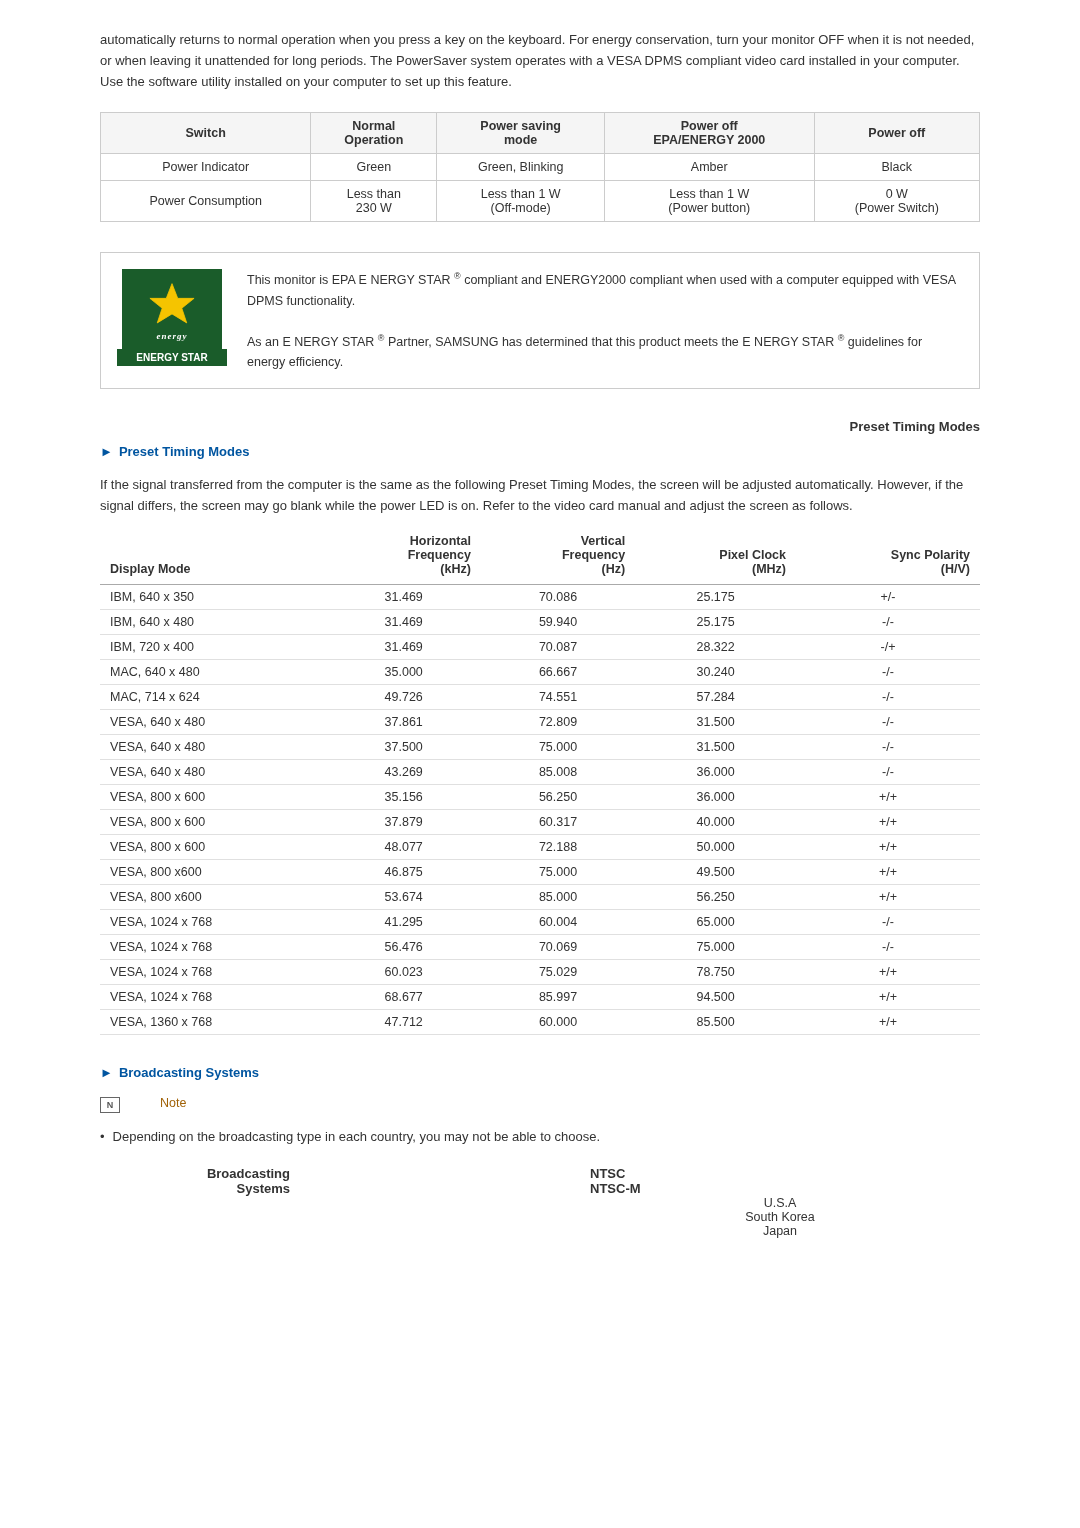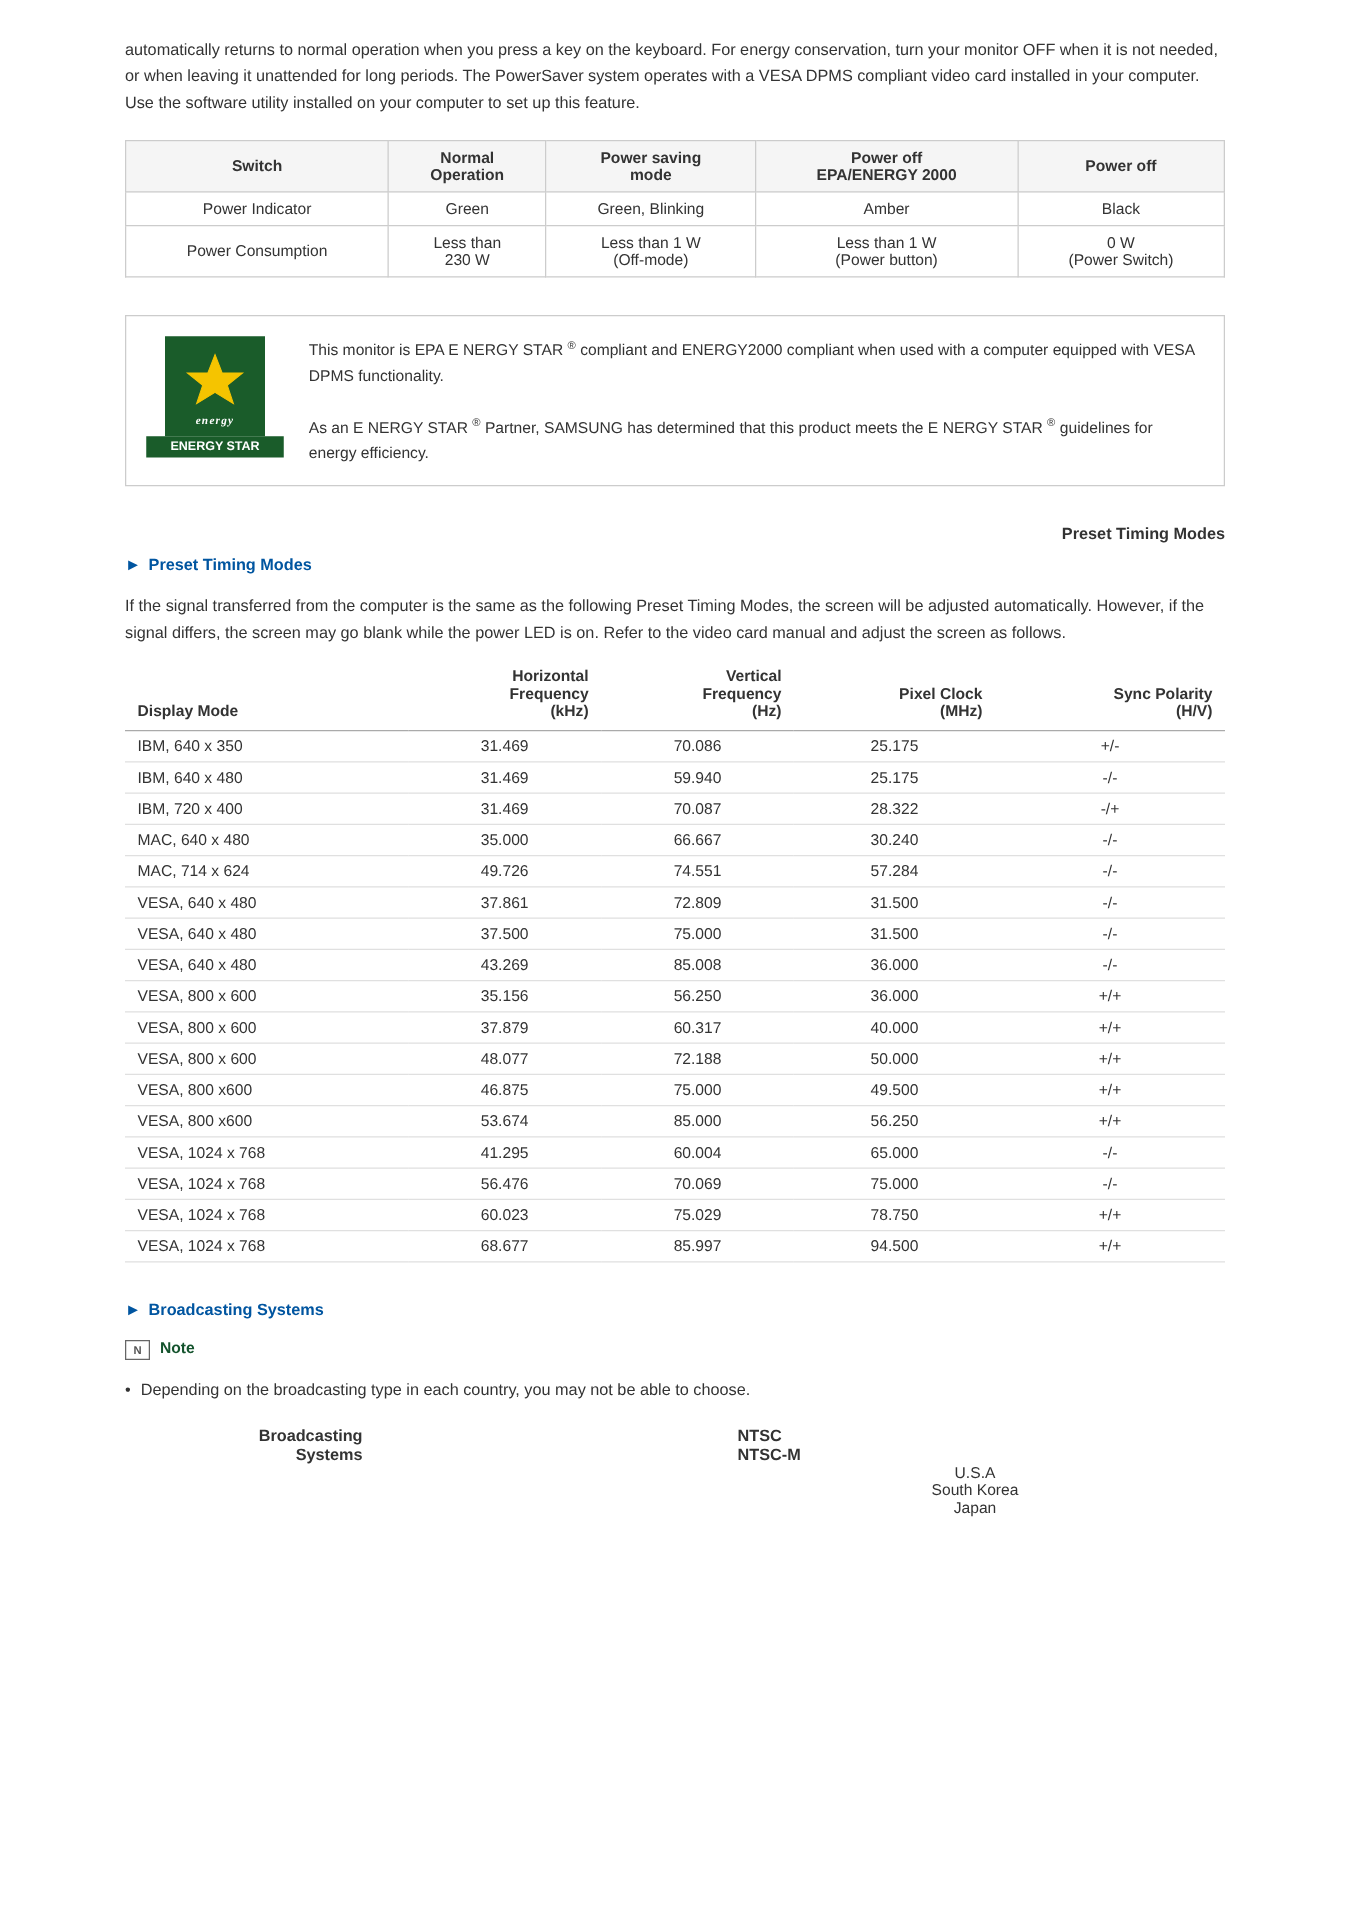--- a/index.html
+++ b/index.html
@@ -55,21 +55,21 @@
     }
     .energy-logo {
       width: 110px;
       flex-shrink: 0;
       display: flex;
       flex-direction: column;
       align-items: center;
       justify-content: center;
     }
     .energy-logo-img {
-      width: 80px;
+      width: 100px;
       height: 80px;
       background: #1a5c2a;
       color: #fff;
       display: flex;
       flex-direction: column;
       align-items: center;
       justify-content: flex-end;
       padding-bottom: 8px;
       font-size: 11px;
       font-weight: bold;
@@ -171,22 +171,23 @@
       align-items: center;
       justify-content: center;
       font-size: 9px;
       font-weight: bold;
       color: #555;
       flex-shrink: 0;
       margin-top: 1px;
     }
     .note-label {
       font-size: 12.5px;
-      font-weight: bold;
-      color: #14532d;
+      font-weight: normal;
+      color: #a16207;
+      margin-left: 32px;
     }
     .bullet-item {
       display: flex;
       gap: 8px;
       margin-bottom: 6px;
     }
     .bullet {
       color: #333;
       flex-shrink: 0;
     }
@@ -404,20 +405,27 @@
       <td>78.750</td>
       <td>+/+</td>
     </tr>
           <tr>
       <td>VESA, 1024 x 768</td>
       <td>68.677</td>
       <td>85.997</td>
       <td>94.500</td>
       <td>+/+</td>
     </tr>
+          <tr>
+      <td>VESA, 1360 x 768</td>
+      <td>47.712</td>
+      <td>60.000</td>
+      <td>85.500</td>
+      <td>+/+</td>
+    </tr>
         </tbody>
     </table>
   </div>
 
   <div class="broadcasting-section">
     <div class="subsection-heading">
       <span class="arrow-right">►</span>
       <span>Broadcasting Systems</span>
     </div>
 

